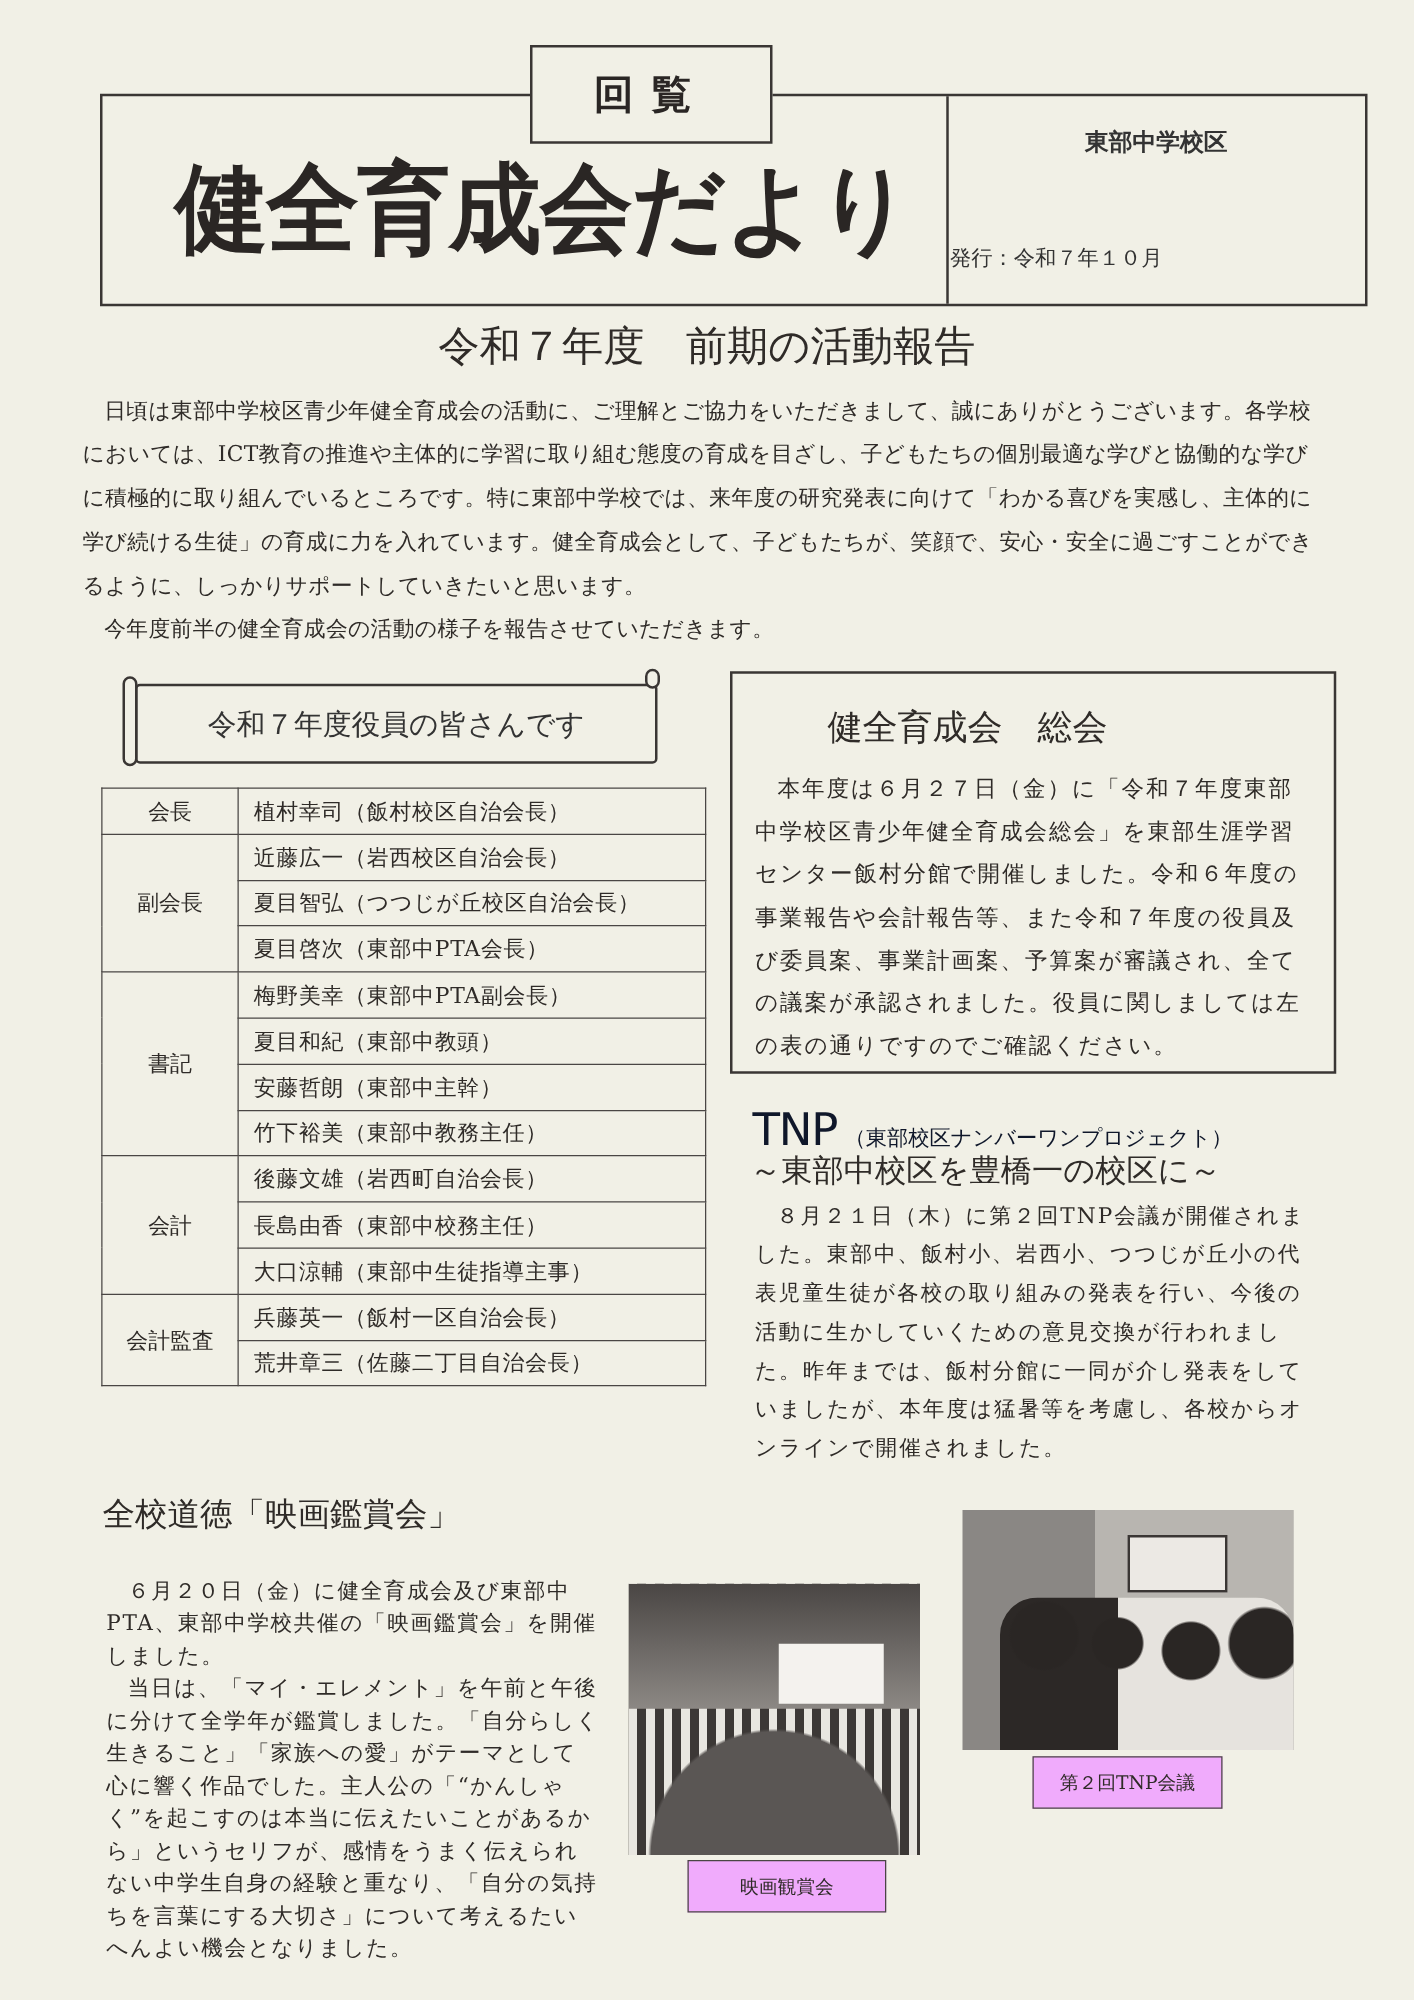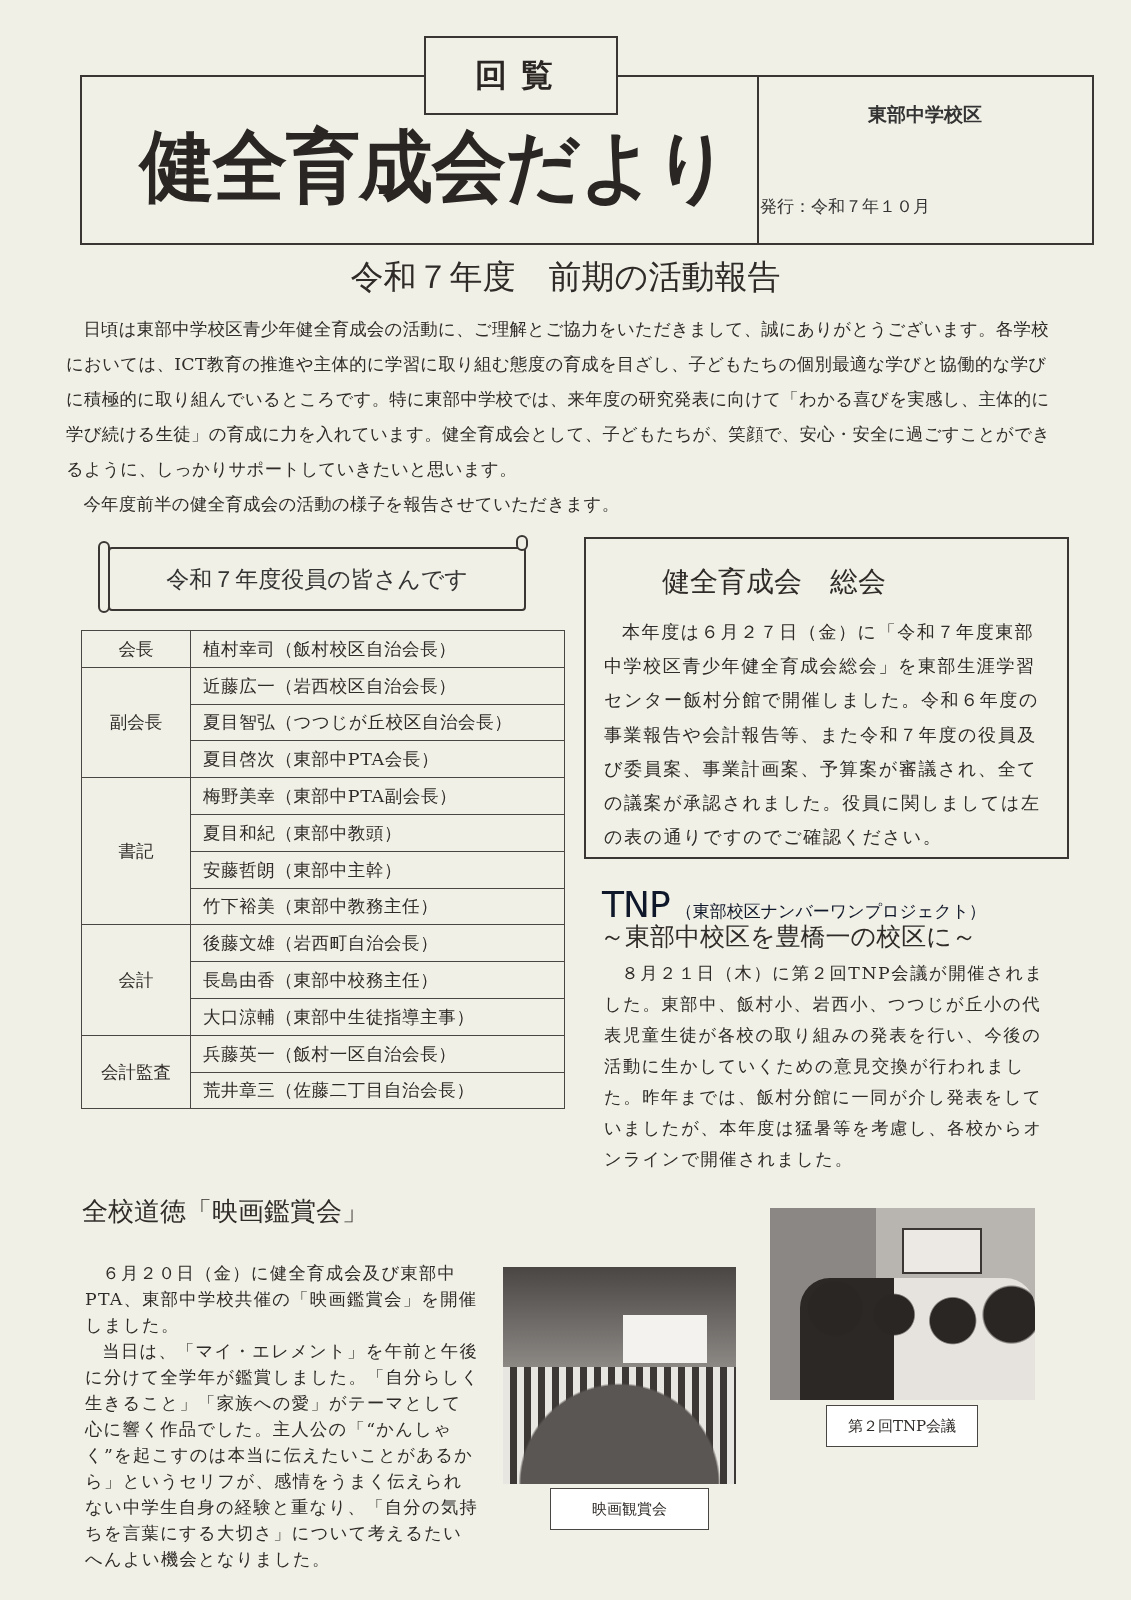--- a/index.html
+++ b/index.html
@@ -72,21 +72,21 @@
     background: linear-gradient(90deg, #8a8784 0 40%, #b8b5b0 40% 100%); }
   .photo-tnp .monitor { position: absolute; left: 132px; top: 20px; width: 76px; height: 42px; background: #ece9e4; border: 2px solid #3a3634; }
   .photo-tnp .people { position: absolute; left: 30px; top: 70px; width: 235px; height: 122px;
     background:
       radial-gradient(circle at 15% 25%, #2a2624 0 12%, transparent 13%),
       radial-gradient(circle at 40% 30%, #2a2624 0 12%, transparent 13%),
       radial-gradient(circle at 65% 35%, #2a2624 0 13%, transparent 14%),
       radial-gradient(circle at 90% 30%, #2a2624 0 12%, transparent 13%),
       linear-gradient(90deg, #2c2826 0 40%, #e6e3de 40% 100%);
     border-radius: 30px 30px 0 0; }
-  .caption { border: 1.5px solid #4a4644; display: flex; align-items: center; justify-content: center; font-size: 15px; background: #ffffff; }
+  .caption { border: 1.5px solid #4a4644; display: flex; align-items: center; justify-content: center; font-size: 15px; background: #f0abfc; }
   .cap-movie { left: 550px; top: 1488px; width: 157px; height: 40px; }
   .cap-tnp { left: 826px; top: 1405px; width: 150px; height: 40px; }
 </style>
 </head>
 <body>
 
 <div class="abs masthead">
   <div class="divider"></div>
 </div>
 <div class="abs kairan">回覧</div>

